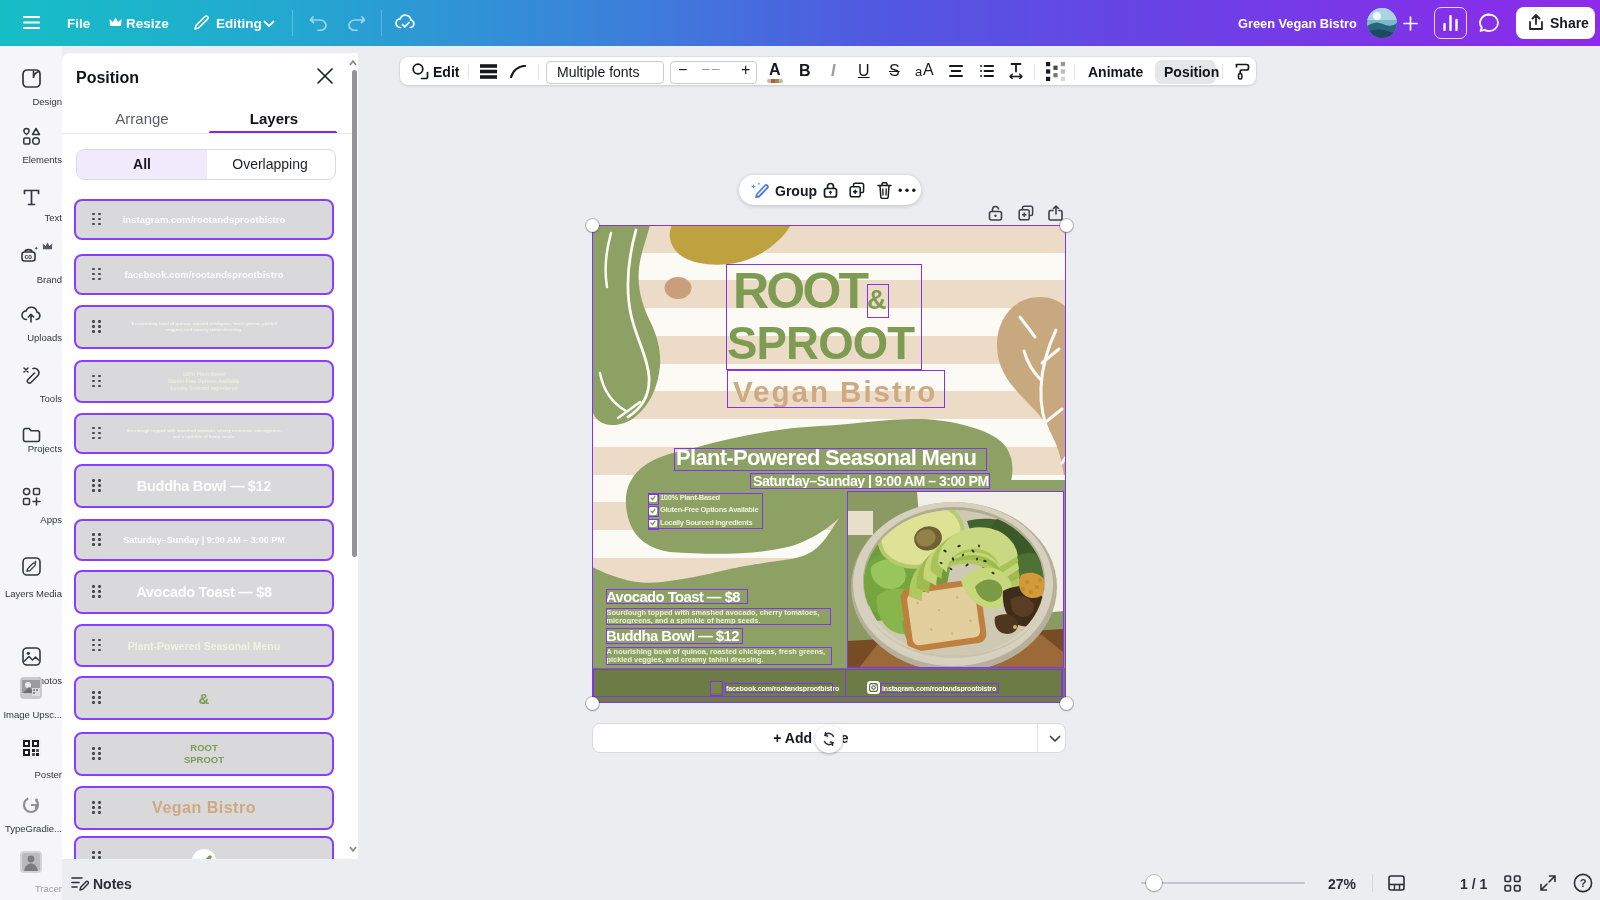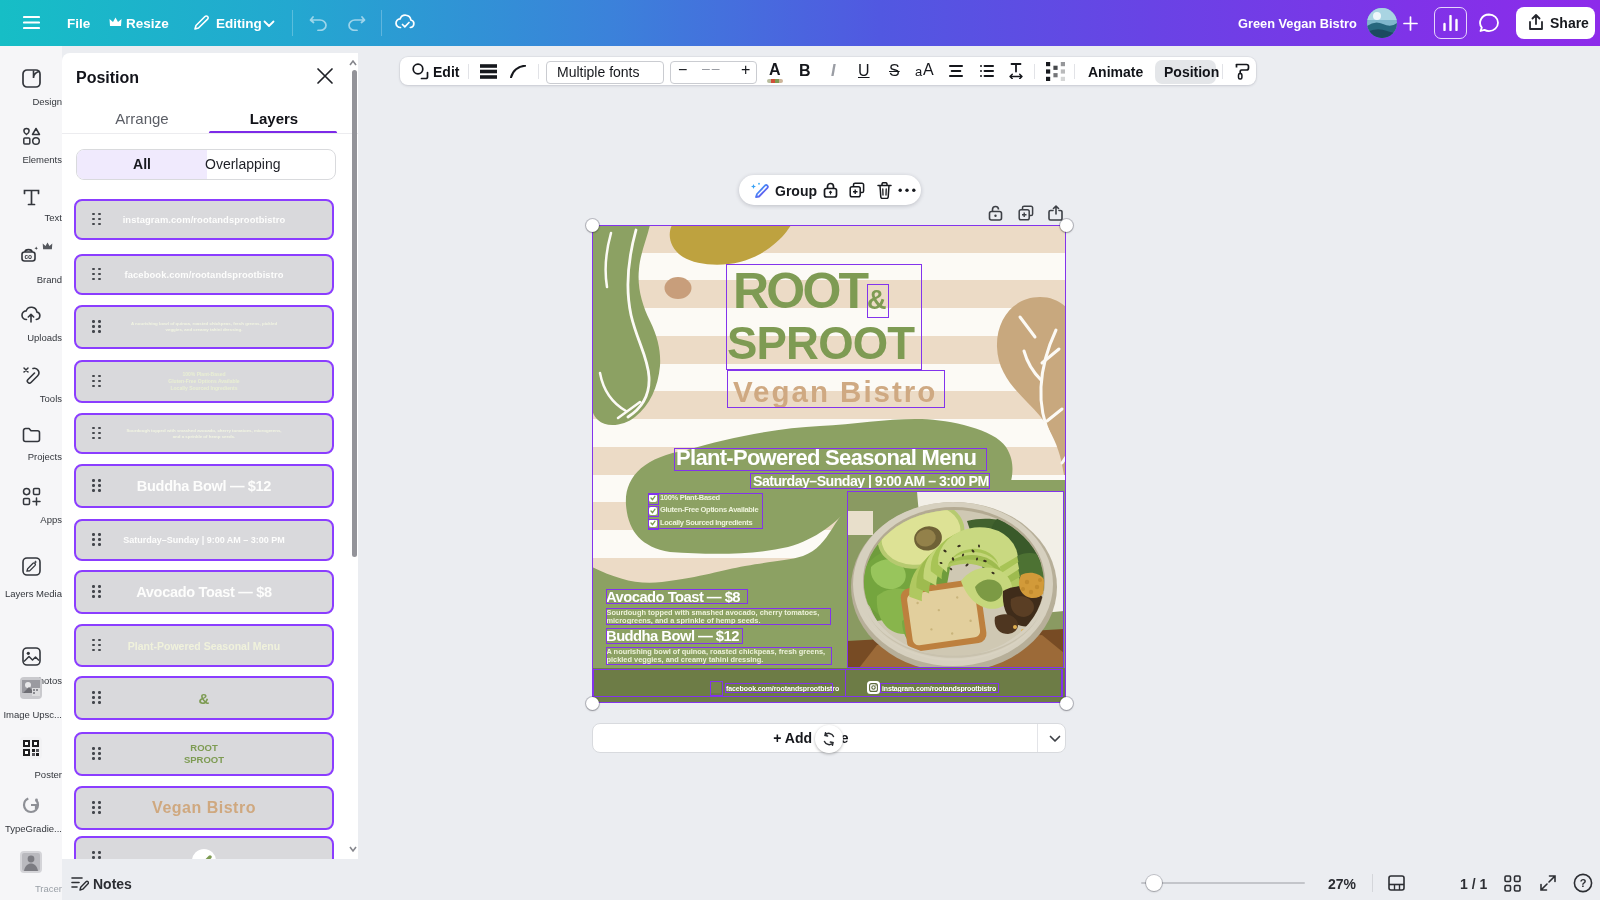--- a/index.html
+++ b/index.html
@@ -20,21 +20,21 @@
 
 
 #panel { position:absolute; left:62px; top:53px; width:296px; height:806px; background:#ffffff; border-radius:8px 0 0 0; overflow:hidden; }
 #panel h3 { position:absolute; left:14px; top:16px; font-size:16px; color:#12131a; }
 #closex { position:absolute; right:24px; top:14px; width:18px; height:18px; }
 .tab { position:absolute; top:57px; font-size:15px; color:#5b5e66; width:130px; text-align:center; }
 #tab-underline { position:absolute; left:147px; top:78px; width:128px; height:3px; background:#7d2ae8; border-radius:2px; }
 #tabline { position:absolute; left:0px; top:80px; width:296px; height:1px; background:#ececef; }
 #seg { position:absolute; left:14px; top:96px; width:260px; height:31px; border:1px solid #d9dadd; border-radius:8px; background:#fff; }
 #seg .all { position:absolute; left:0; top:0; width:130px; height:29px; background:#f0eafd; border-radius:7px 0 0 7px; text-align:center; line-height:29px; font-weight:bold; font-size:14px; color:#18191f; }
-#seg .ovl { position:absolute; right:0; top:0; width:130px; height:29px; text-align:left; line-height:29px; font-size:14px; color:#1e1f26; }
+#seg .ovl { position:absolute; right:0; top:0; width:130px; height:29px; text-align:center; line-height:29px; font-size:14px; color:#1e1f26; }
 .card { position:absolute; left:12px; width:260px; background:#d9d9dc; border:2px solid #8b3dff; border-radius:8px; overflow:hidden; }
 .card .ct { position:absolute; left:22px; right:22px; top:0; bottom:0; display:flex; align-items:center; justify-content:center; text-align:center; }
 .dots { position:absolute; left:16px; top:50%; margin-top:-7px; width:10px; height:14px; }
 .dots i { position:absolute; width:2.6px; height:2.6px; background:#44474d; border-radius:50%; }
 #sthumb { position:absolute; left:289.5px; top:17px; width:5px; height:487px; background:#939399; border-radius:3px; }
 
 
 #toolbar { position:absolute; left:400px; top:57px; width:856px; height:28px; background:#fff; border-radius:8px; box-shadow:0 0 0 1px rgba(20,20,40,0.04), 0 1px 3px rgba(20,20,40,0.12); }
 .tbtxt { position:absolute; top:7px; font-size:14px; color:#111318; font-weight:bold; }
 .tsep { position:absolute; top:7px; width:1px; height:15px; background:#e2e3e7; }
@@ -175,21 +175,21 @@
       <svg width="18" height="18" viewBox="0 0 18 18">
         <path d="M11 2.5 a4.5 4.5 0 0 1 4.5 7.5 L9 16.5 a2 2 0 0 1 -3 -3 L12.5 7" fill="none" stroke="#33363c" stroke-width="1.6" stroke-linecap="round"></path>
         <path d="M2 6 L6 2 M2 2 L6 6" stroke="#33363c" stroke-width="1.5" stroke-linecap="round"></path>
       </svg>
       <span class="lbl" style="margin-top:9px">Tools</span>
     </div>
     <div class="sbitem" style="top: 381px;">
       <svg width="19" height="16" viewBox="0 0 19 16">
         <path d="M1.5 3.5 a2 2 0 0 1 2 -2 L7 1.5 L9 3.8 L15.5 3.8 a2 2 0 0 1 2 2 L17.5 12.5 a2 2 0 0 1 -2 2 L3.5 14.5 a2 2 0 0 1 -2 -2 Z" fill="none" stroke="#33363c" stroke-width="1.6" stroke-linejoin="round"></path>
       </svg>
-      <span class="lbl" style="margin-top:8px">Projects</span>
+      <span class="lbl" style="margin-top:0">Projects</span>
     </div>
     <div class="sbitem" style="top: 441px;">
       <svg width="19" height="19" viewBox="0 0 19 19">
         <circle cx="4.6" cy="4.6" r="3.1" fill="none" stroke="#33363c" stroke-width="1.5"></circle>
         <rect x="11.5" y="1.5" width="6" height="6" rx="1.2" fill="none" stroke="#33363c" stroke-width="1.5"></rect>
         <rect x="1.5" y="11.5" width="6" height="6" rx="1.2" fill="none" stroke="#33363c" stroke-width="1.5"></rect>
         <path d="M14.5 11 L14.5 18 M11 14.5 L18 14.5" stroke="#33363c" stroke-width="1.5" stroke-linecap="round"></path>
       </svg>
       <span class="lbl" style="margin-top:8px">Apps</span>
     </div>

